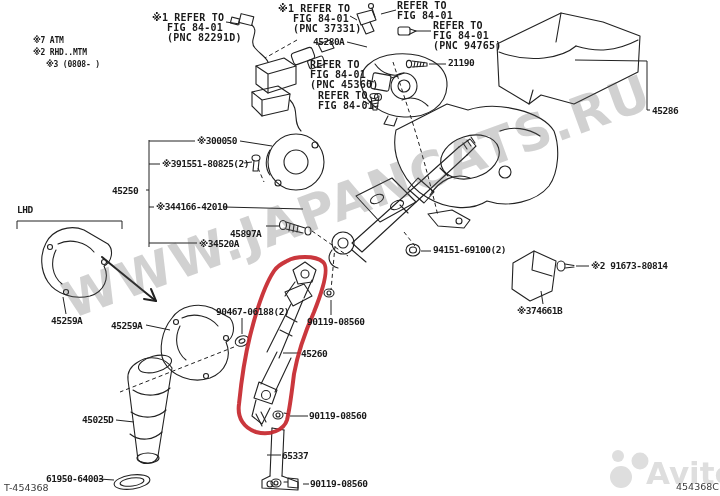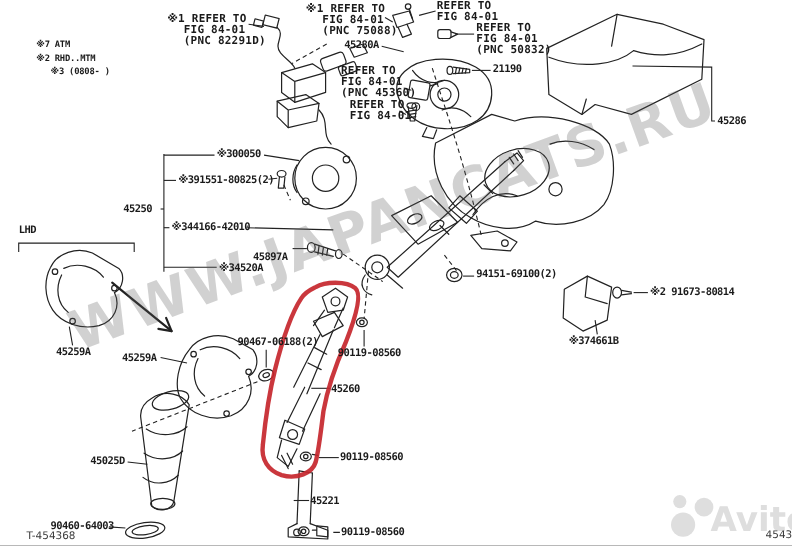--- a/index.html
+++ b/index.html
@@ -27,21 +27,20 @@
     font:bold 50px "DejaVu Sans","Liberation Sans",sans-serif;
     letter-spacing:2px;color:rgba(90,90,90,0.28);
   }
   .avito-text{
     position:absolute;left:646px;top:455px;z-index:2;pointer-events:none;
     font:bold 31px "DejaVu Sans","Liberation Sans",sans-serif;color:#dedede;
   }
   .foot{
     position:absolute;z-index:4;color:#3a3a3a;
     font:9.5px "DejaVu Sans","Liberation Sans",sans-serif;
-    margin-left:20px;
   }
 </style>
 </head>
 <body>
 
 <div class="canvas">
 
   <div class="wm-diag">WWW.JAPANCATS.RU</div>
 
   <svg width="720" height="496" viewBox="0 0 720 496">
@@ -308,30 +307,30 @@
   <div class="note" style="left:46px;top:60px">※3 (0808-    )</div>
 
   <div class="refer" style="left:152px;top:13px">
     <div>※1 REFER TO</div>
     <div class="ind">FIG 84-01</div>
     <div class="ind">(PNC 82291D)</div>
   </div>
   <div class="refer" style="left:278px;top:4px">
     <div>※1 REFER TO</div>
     <div class="ind">FIG 84-01</div>
-    <div class="ind">(PNC 75088)</div>
+    <div class="ind">(PNC 37331)</div>
   </div>
   <div class="refer" style="left:397px;top:1px">
     <div>REFER TO</div>
     <div>FIG 84-01</div>
   </div>
   <div class="refer" style="left:433px;top:21px">
     <div>REFER TO</div>
     <div>FIG 84-01</div>
-    <div>(PNC 50832)</div>
+    <div>(PNC 94765)</div>
   </div>
   <div class="refer" style="left:310px;top:60px">
     <div>REFER TO</div>
     <div>FIG 84-01</div>
     <div>(PNC 45360)</div>
   </div>
   <div class="refer" style="left:318px;top:91px">
     <div>REFER TO</div>
     <div>FIG 84-01</div>
   </div>
@@ -348,22 +347,22 @@
   <div class="lbl" style="left:433px;top:244px">94151-69100(2)</div>
   <div class="lbl" style="left:591px;top:260px">※2 91673-80814</div>
   <div class="lbl" style="left:517px;top:305px">※374661B</div>
   <div class="lbl" style="left:17px;top:204px">LHD</div>
   <div class="lbl" style="left:51px;top:315px">45259A</div>
   <div class="lbl" style="left:111px;top:320px">45259A</div>
   <div class="lbl" style="left:216px;top:306px">90467-06188(2)</div>
   <div class="lbl" style="left:307px;top:316px">90119-08560</div>
   <div class="lbl" style="left:301px;top:348px">45260</div>
   <div class="lbl" style="left:309px;top:410px">90119-08560</div>
-  <div class="lbl" style="left:282px;top:450px">45221</div>
+  <div class="lbl" style="left:282px;top:450px">65337</div>
   <div class="lbl" style="left:310px;top:478px">90119-08560</div>
   <div class="lbl" style="left:82px;top:414px">45025D</div>
-  <div class="lbl" style="left:46px;top:473px">90460-64003</div>
+  <div class="lbl" style="left:46px;top:473px">61950-64003</div>
 
   <div class="foot" style="left:4px;top:482px">T-454368</div>
   <div class="foot" style="left:676px;top:481px">454368C</div>
   <div class="avito-text">Avito</div>
 
 </div>
 
 </body></html>

